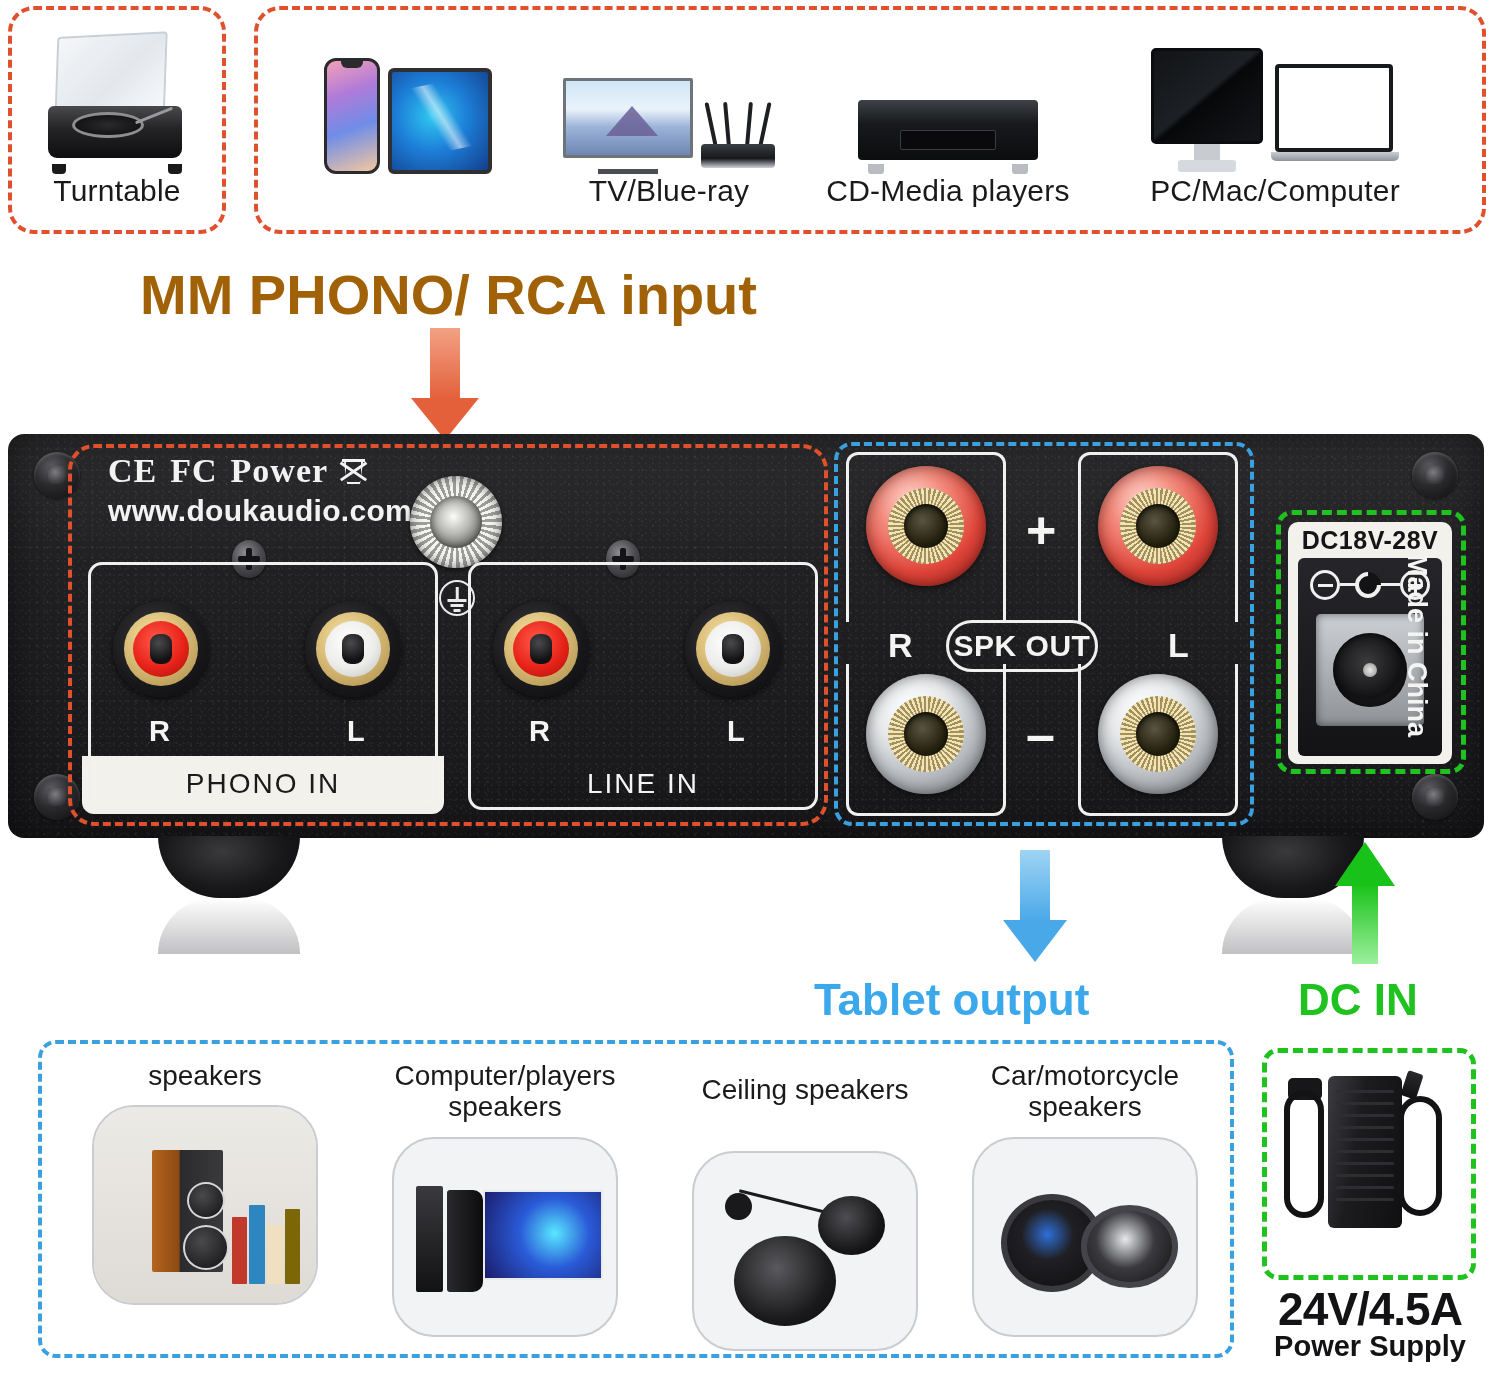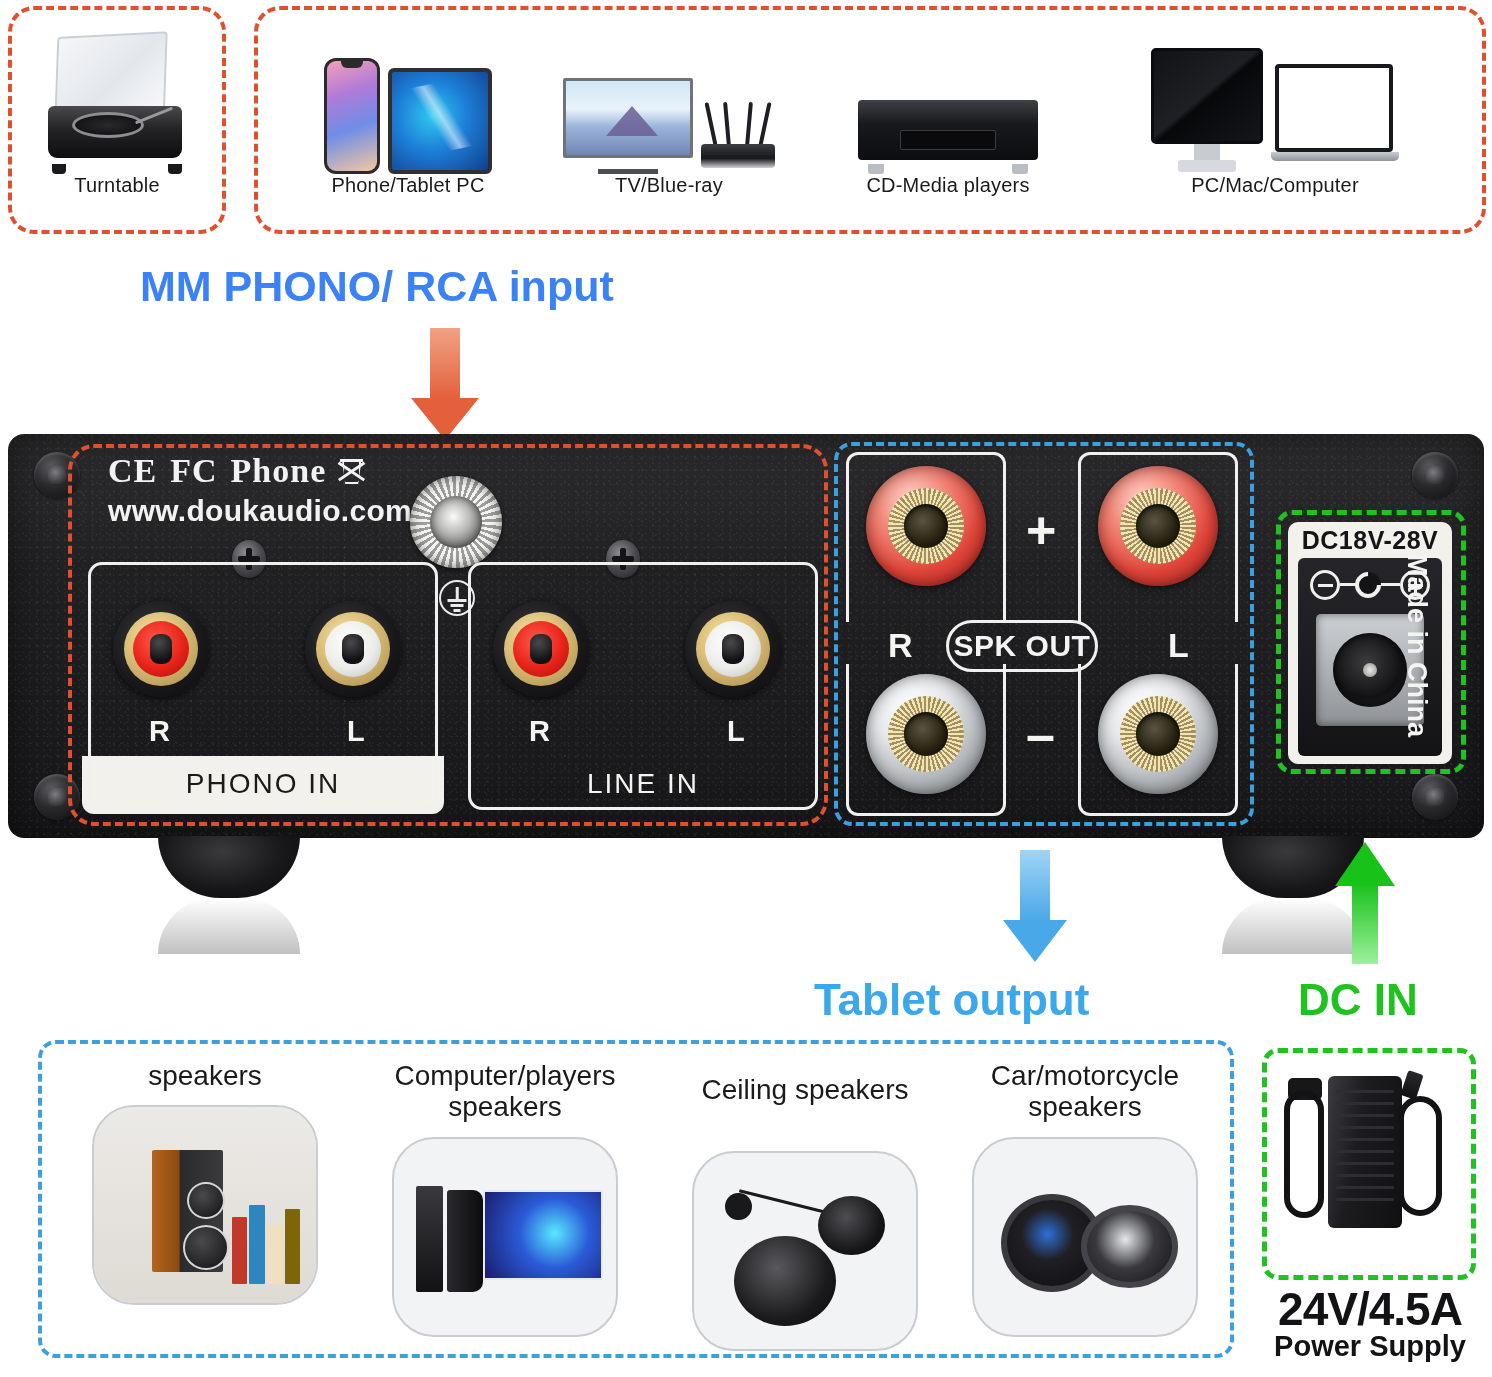--- a/index.html
+++ b/index.html
@@ -16,21 +16,21 @@
   .dash-orange { border: 4px dashed #e0502d; border-radius: 26px; }
   .dash-blue   { border: 4px dashed #3aa0e0; border-radius: 18px; }
   .dash-green  { border: 5px dashed #1fc21f; border-radius: 16px; }
 
   
   #src-turntable { left: 8px;  top: 6px;  width: 218px; height: 228px; }
   #src-rest      { left: 254px; top: 6px; width: 1232px; height: 228px; }
 
   .src-cell { position: absolute; text-align: center; }
   .src-label {
-    font-size: 20px; color: #1a1a1a; letter-spacing: .2px;
+    font-size: 30px; color: #1a1a1a; letter-spacing: .2px;
     white-space: nowrap; font-family: "Liberation Sans", sans-serif;
   }
   .src-art { position: relative; height: 150px; display:flex; align-items:flex-end; justify-content:center; gap:8px; }
 
   
   .tt-wrap { position: relative; width: 150px; height: 140px; }
   .tt-lid {
     position:absolute; left:14px; top:0; width:110px; height:86px;
     background: linear-gradient(135deg,#f4f6f8 0%,#e3e7ec 55%,#f8fafc 100%);
     border:2px solid #c9cfd6; border-radius:4px;
@@ -93,21 +93,21 @@
   
   .lap { position:relative; width:128px; height:110px; }
   .lap .lid { width:118px; height:88px; border:4px solid #17191c; border-radius:4px; background:#fff; margin-left:4px;}
   .lap .base { position:absolute; left:0; top:88px; width:128px; height:9px; background: linear-gradient(180deg,#c9ced3,#8e949a); border-radius:0 0 5px 5px; }
 
   
   .callout {
     position:absolute; font-weight:bold; white-space:nowrap;
     font-family:"Liberation Sans", sans-serif;
   }
-  #lbl-phono { left:140px; top:262px; font-size:43px; color:#3b82f6; }
+  #lbl-phono { left:140px; top:262px; font-size:56px; color:#a16207; }
   #lbl-spk   { left:814px; top:975px; font-size:44px; color:#3ba8ec; }
   #lbl-dcin  { left:1298px; top:975px; font-size:44px; color:#1fc21f; }
 
   
   .arrow { position:absolute; }
   .arrow .shaft { position:absolute; left:50%; transform:translateX(-50%); }
   .arrow .head  { position:absolute; left:50%; transform:translateX(-50%); width:0; height:0; }
 
   #arrow-phono { left:400px; top:328px; width:90px; height:110px; }
   #arrow-phono .shaft { top:0; width:30px; height:72px; background:linear-gradient(180deg,#f2a184,#e3603a); }
@@ -457,21 +457,20 @@
 
   <div class="dash-box dash-orange" id="src-rest">
 
     <div class="src-cell" style="left:10px;top:14px;width:280px;">
       <div class="src-art">
         <div class="phone">
             <div class="notch"></div>
           </div>
         <div class="tablet"></div>
       </div>
-      <div class="src-label">Phone/Tablet PC</div>
     </div>
 
     <div class="src-cell" style="left:296px;top:14px;width:230px;">
       <div class="src-art">
         <div class="tv">
           <div class="screen">
               <div class="peak"></div>
             </div>
           <div class="mount"></div>
         </div>
@@ -529,21 +528,21 @@
     <div class="screw" id="scr-br"></div>
 
     <div class="dash-box dash-orange" id="rg-phono"></div>
     <div class="dash-box dash-blue" id="rg-spk"></div>
     <div class="dash-box dash-green" id="rg-dc"></div>
 
     <div id="certs">
       <div class="row1">
         <span>CE</span>
         <span>FC</span>
-        <span>Phone</span>
+        <span>Power</span>
         <span class="weee">
           <span class="lid"></span>
             <span class="bin"></span>
           <span class="cross1"></span>
             <span class="cross2"></span>
         </span>
       </div>
       <div class="row2">www.doukaudio.com</div>
     </div>
 

